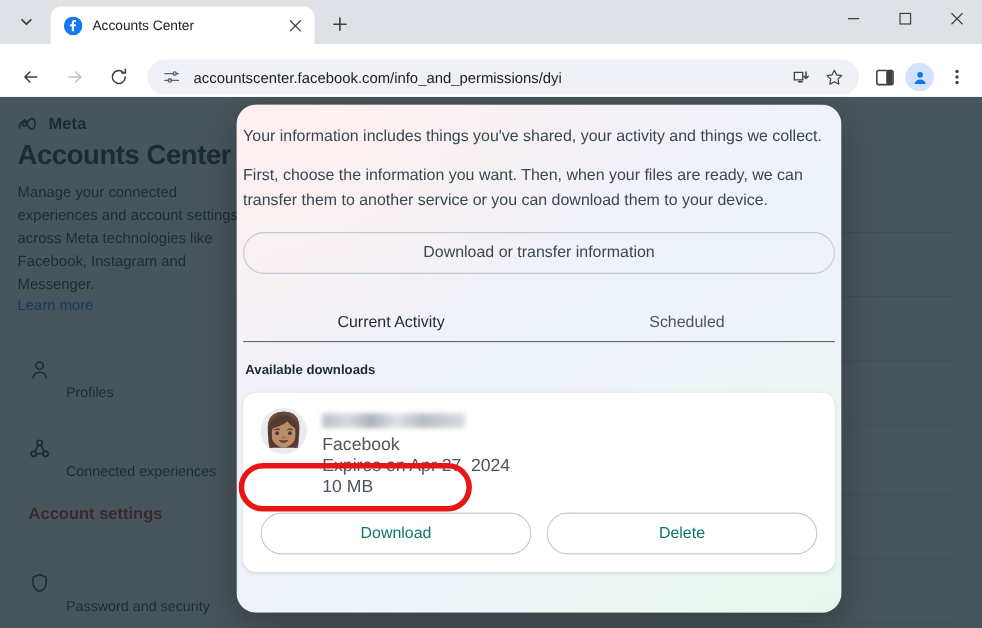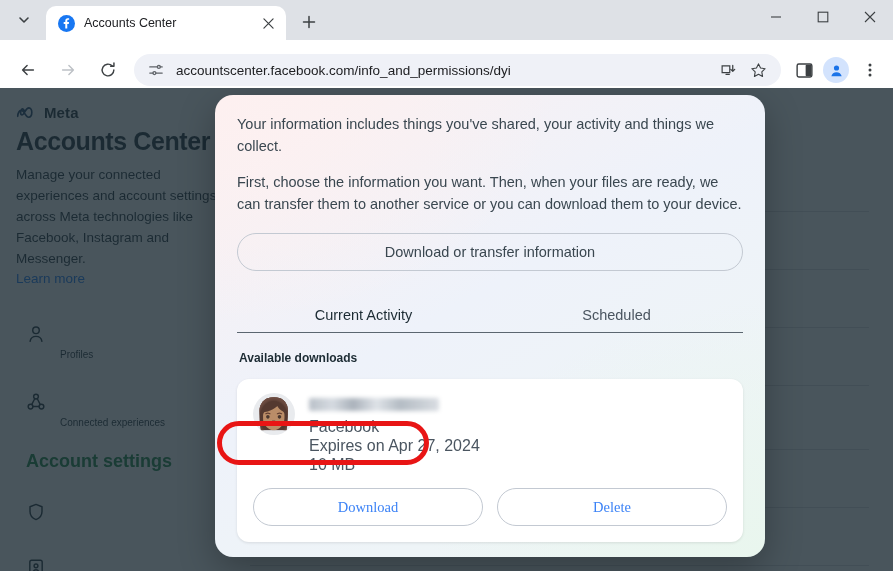--- a/index.html
+++ b/index.html
@@ -103,22 +103,22 @@
   .meta-word { font-size: 15px; font-weight: 600; color: #1c2b33; letter-spacing: .1px; }
   .ac-title { font-size: 25px; font-weight: 700; color: #1c2b33; letter-spacing: -.4px; margin: 2px 0 8px; white-space: nowrap; }
   .ac-desc { font-size: 13.5px; line-height: 21px; color: #1c2b33; }
   .ac-link { font-size: 13.5px; color: #1877f2; display: inline-block; }
   .side-list { margin-top: 16px; }
   .side-item {
     display: flex; align-items: center; gap: 14px;
     padding: 9px 10px; border-radius: 10px; margin-bottom: 2px;
     white-space: nowrap;
   }
-  .side-item .si-label { font-size: 10px; color: #1c2b33; margin-top: 37px; }
-  .side-head { font-size: 18px; font-weight: 700; color: #15803d; margin: 14px 0 21px; padding-left: 10px; }
+  .side-item .si-label { font-size: 13px; color: #1c2b33; margin-top: 37px; }
+  .side-head { font-size: 15px; font-weight: 700; color: #b91c1c; margin: 14px 0 21px; padding-left: 10px; }
   .side-item.active { background: #1c2b33; }
   .side-item.active .si-label { color: #fff; font-weight: 600; }
   .side-item.active svg { stroke: #fff; }
 
   .page-main { flex: 1; padding: 40px 24px 0 10px; }
   .main-row {
     border-bottom: 1px solid #dadde1;
     height: 58px;
     display: flex; align-items: center;
     font-size: 14px; color: #1c2b33;
@@ -137,21 +137,21 @@
     position: absolute;
     left: 215px; top: 7px;
     width: 550px; height: 462px;
     border-radius: 18px;
     background:
       radial-gradient(120% 95% at 0% 0%, #fdf0f0 0%, rgba(253,240,240,0) 52%),
       radial-gradient(110% 100% at 100% 100%, #e9f6ee 0%, rgba(233,246,238,0) 55%),
       linear-gradient(150deg, #fbf0f1 0%, #eef2fa 45%, #eef6f4 100%);
     box-shadow: 0 12px 36px rgba(0,0,0,.28);
     overflow: hidden;
-    padding: 18px 22px 0;
+    padding: 18px 6px 0;
   }
   .m-para {
     font-size: 14.5px; line-height: 22px; color: #3a4750;
     margin-bottom: 14px;
   }
   .m-para:last-of-type { margin-bottom: 18px; }
   .pill-wide {
     display: block; width: 100%; height: 38px;
     border: 1px solid #c3c9d2; border-radius: 19px;
     background: transparent;
@@ -197,21 +197,21 @@
     background: linear-gradient(90deg,#b9c0c8 0%, #d6dbe1 18%, #aab2bb 34%, #dfe3e8 52%, #b4bcc4 70%, #d9dde2 100%);
     filter: blur(2.2px);
     border-radius: 2px;
   }
   .dl-meta { font-size: 16px; color: #4a5560; line-height: 19px; }
   .dl-actions { display: flex; gap: 14px; margin-top: 14px; }
   .pill-half {
     flex: 1; height: 38px;
     border: 1px solid #c3c9d2; border-radius: 19px;
     background: #fff;
-    font-family: Liberation Serif, serif; font-size: 14.5px; color: #3b82f6;
+    font-family: Liberation Sans, sans-serif; font-size: 14.5px; color: #0f766e;
     text-align: center; line-height: 36px;
   }
 
   
   .annot {
     position: absolute;
     border: 5px solid #e81515;
     border-radius: 26px;
     pointer-events: none;
   }
@@ -368,20 +368,21 @@
           </div>
 
           <div class="side-head">Account settings</div>
 
           <div class="side-item">
             <span>
               <svg width="20" height="20" viewBox="0 0 22 22" fill="none" stroke="#1c2b33" stroke-width="1.6">
                 <path d="M11 2.6l6.6 2.6v5.2c0 4.4-3 7.6-6.6 9-3.6-1.4-6.6-4.6-6.6-9V5.2z" stroke-linejoin="round"></path>
               </svg>
             </span>
+            <span class="si-label">Password and security</span>
           </div>
           <div class="side-item">
             <span>
               <svg width="20" height="20" viewBox="0 0 22 22" fill="none" stroke="#1c2b33" stroke-width="1.6">
                 <rect x="4.2" y="2.4" width="13.6" height="17.2" rx="2"></rect>
                 <circle cx="11" cy="8.6" r="2.1"></circle>
                 <path d="M7.6 15.6c.6-1.8 2-2.6 3.4-2.6s2.8.8 3.4 2.6" stroke-linecap="round"></path>
               </svg>
             </span>
             <span class="si-label">Personal details</span>

